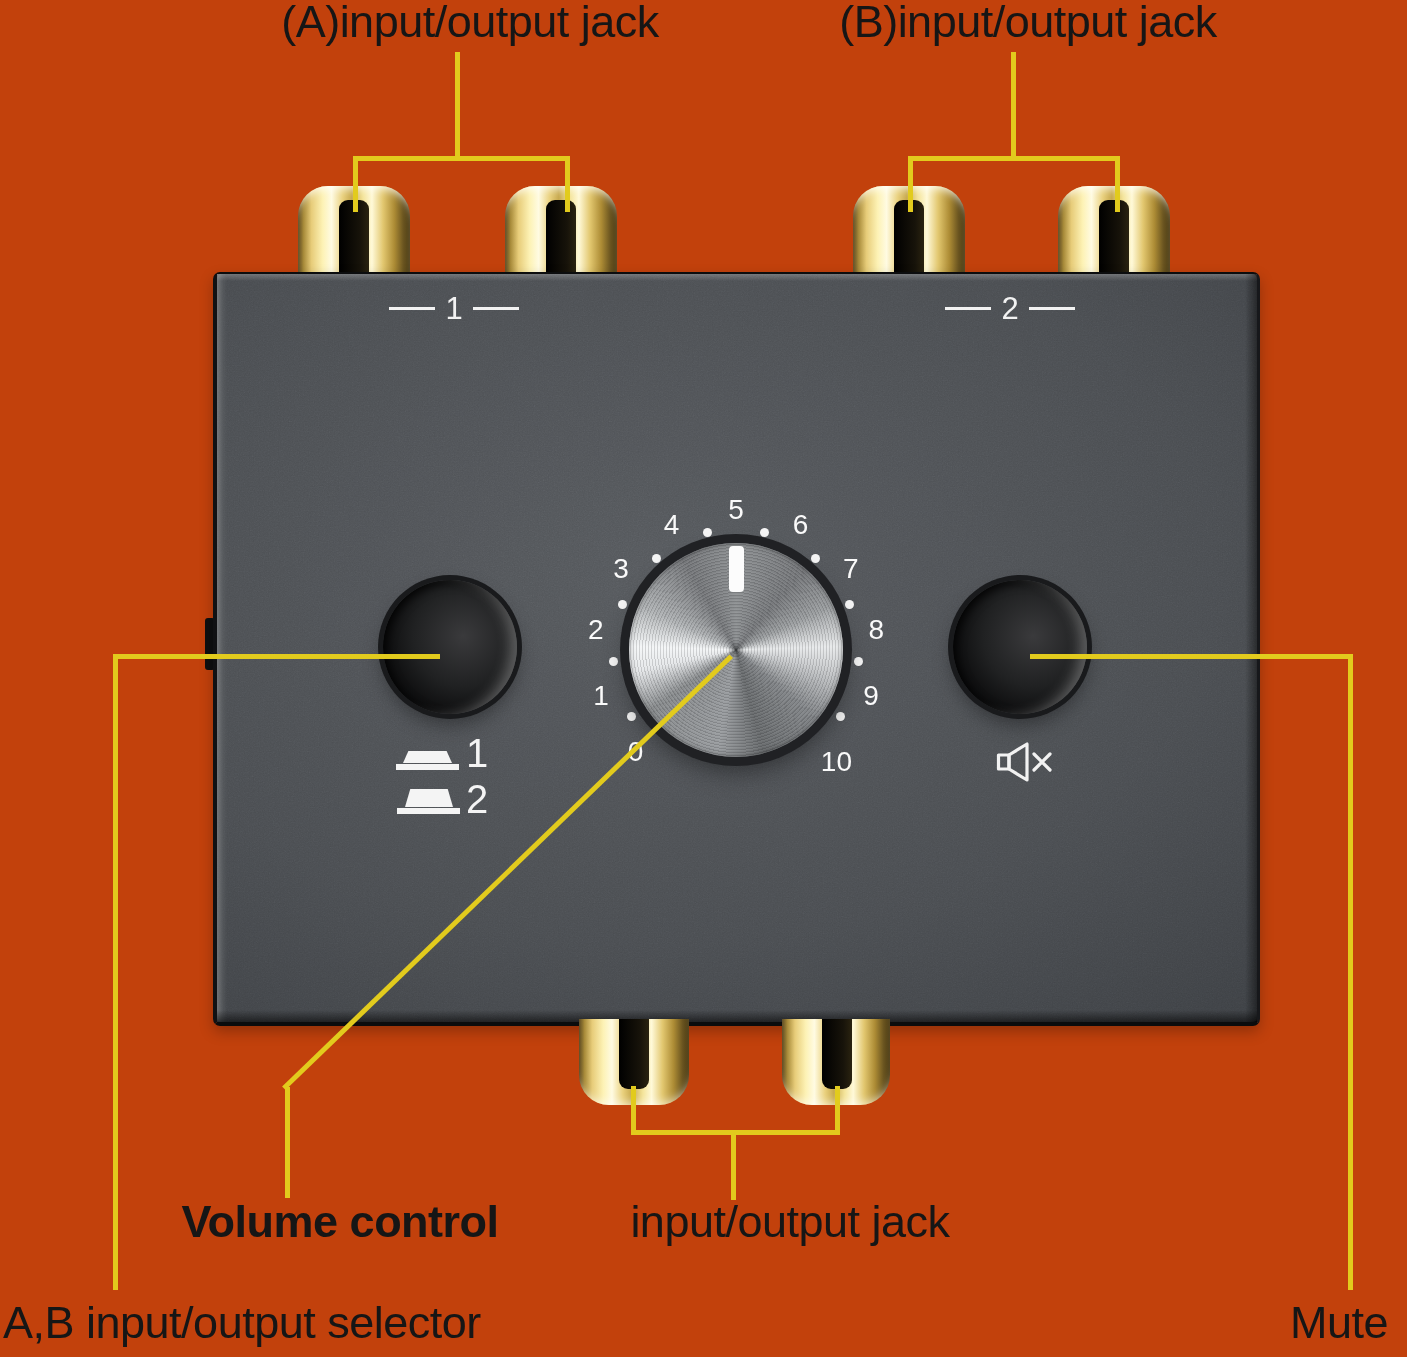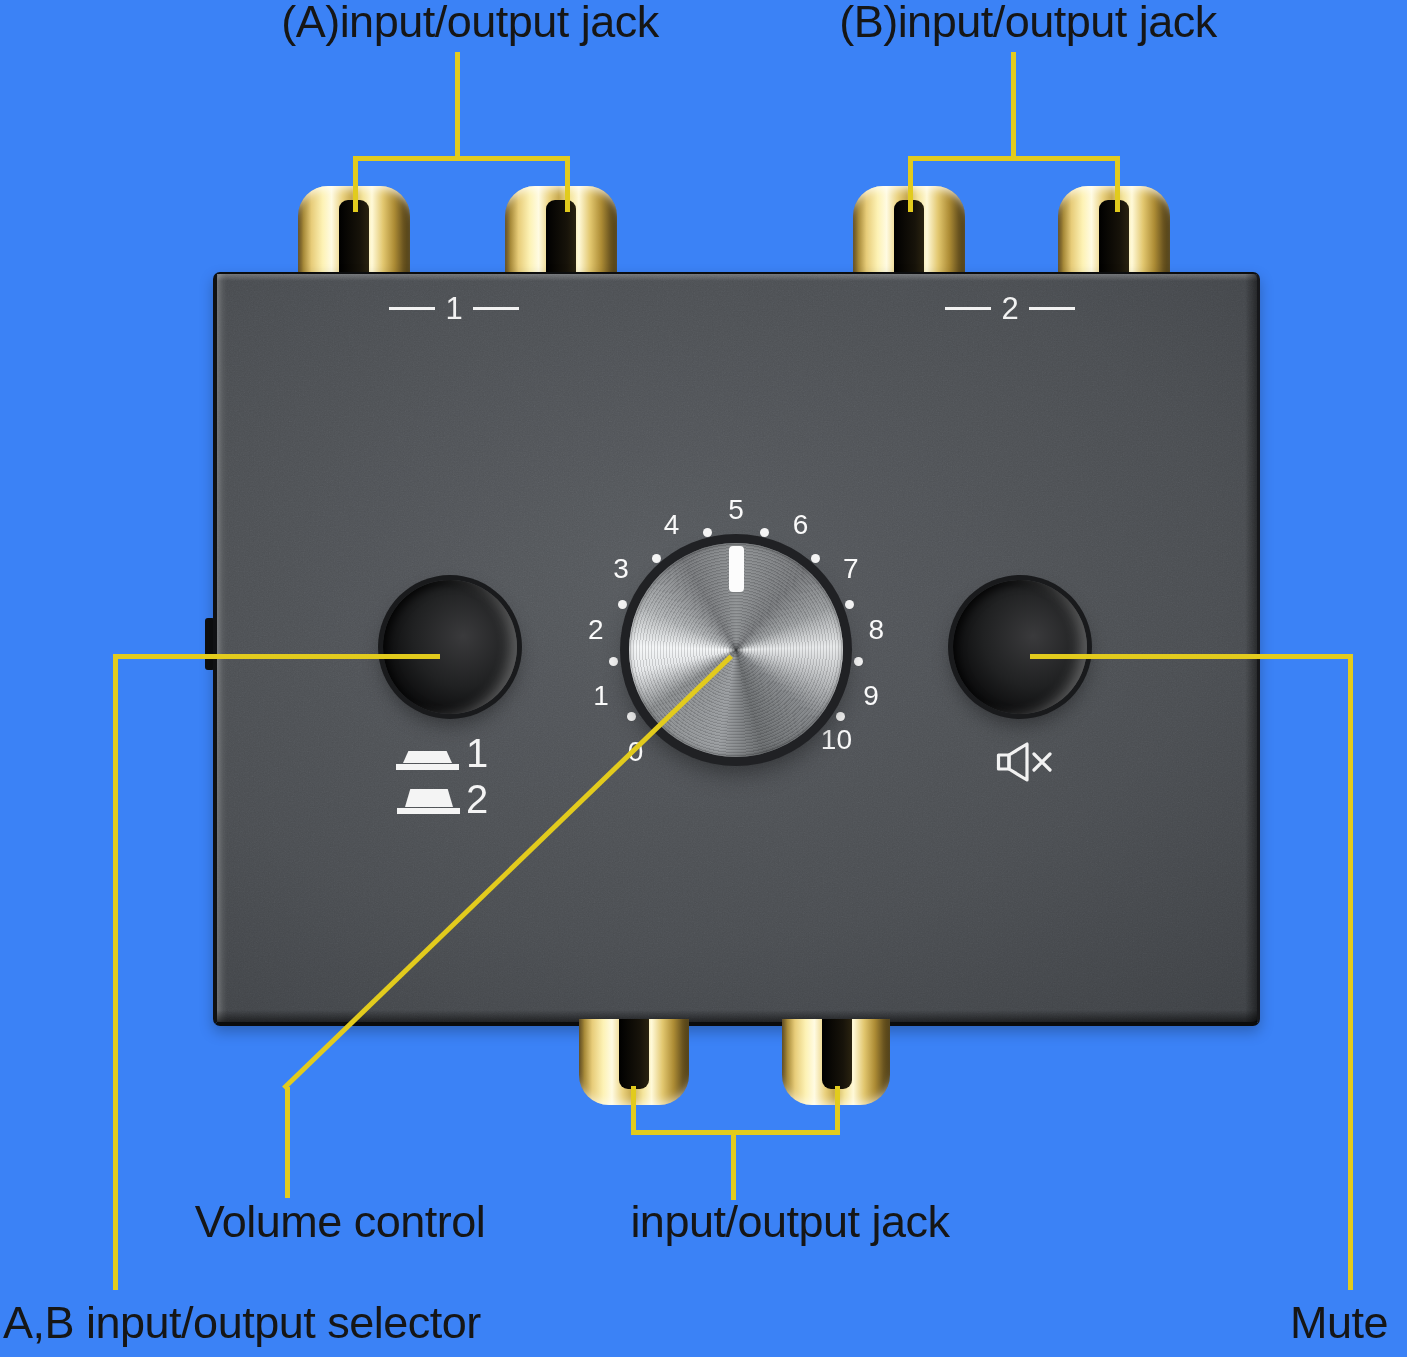--- a/index.html
+++ b/index.html
@@ -1,17 +1,17 @@
 <!DOCTYPE html>
 <html><head>
 <meta charset="utf-8">
 <style>
   html,body{margin:0;padding:0;background:#ffffff;}
   #stage{
-    position:relative;width:1407px;height:1357px;background:#3b82f6;overflow:hidden;
+    position:relative;width:1407px;height:1357px;background:#c2410c;overflow:hidden;
     font-family:"Liberation Sans","DejaVu Sans",sans-serif;
   }
   .abs{position:absolute;}
   
   .callout{color:#161616;font-size:45px;letter-spacing:-0.5px;white-space:nowrap;}
   .center{text-align:center;}
   .right{text-align:left;}
   
   .yline{position:absolute;background:#e2cb1d;z-index:12;}
   
@@ -173,21 +173,21 @@
 
   <div class="yline" style="left:733px;top:658px;width:622px;height:5px;transform-origin:0 0;transform:rotate(136deg);"></div>
   <div class="yline" style="left:285px;top:1087px;width:5px;height:111px;"></div>
 
   <div class="yline" style="left:113px;top:654px;width:327px;height:5px;"></div>
   <div class="yline" style="left:113px;top:654px;width:5px;height:636px;"></div>
 
   <div class="yline" style="left:1030px;top:654px;width:323px;height:5px;"></div>
   <div class="yline" style="left:1348px;top:654px;width:5px;height:636px;"></div>
 
-  <div class="abs callout center botlabel" style="left:120px;width:440px;">Volume control</div>
+  <div class="abs callout center botlabel" style="left:120px;width:440px;font-weight:bold;">Volume control</div>
   <div class="abs callout botlabel2" style="left:3px;width:640px;">A,B input/output selector</div>
   <div class="abs callout center botlabel" style="left:570px;width:440px;">input/output jack</div>
   <div class="abs callout right botlabel2" style="left:1290px;width:117px;">Mute</div>
 
 <span class="dial-num" style="left: 635.591px; top: 752.409px;">0</span>
     <span class="dial-dot" style="left: 631.125px; top: 716.267px;"></span>
     <span class="dial-num" style="left: 600.95px; top: 695.88px;">1</span>
     <span class="dial-dot" style="left: 613.379px; top: 661.65px;"></span>
     <span class="dial-num" style="left: 595.748px; top: 629.786px;">2</span>
     <span class="dial-dot" style="left: 622.363px; top: 604.93px;"></span>
@@ -198,14 +198,14 @@
     <span class="dial-num" style="left: 736px; top: 510px;">5</span>
     <span class="dial-dot" style="left: 764.714px; top: 532.398px;"></span>
     <span class="dial-num" style="left: 800.467px; top: 525.477px;">6</span>
     <span class="dial-dot" style="left: 815.882px; top: 558.47px;"></span>
     <span class="dial-num" style="left: 850.88px; top: 568.534px;">7</span>
     <span class="dial-dot" style="left: 849.637px; top: 604.93px;"></span>
     <span class="dial-num" style="left: 876.252px; top: 629.786px;">8</span>
     <span class="dial-dot" style="left: 858.621px; top: 661.65px;"></span>
     <span class="dial-num" style="left: 871.05px; top: 695.88px;">9</span>
     <span class="dial-dot" style="left: 840.875px; top: 716.267px;"></span>
-    <span class="dial-num" style="left: 836.409px; top: 740px;">10</span>
+    <span class="dial-num" style="left: 836.409px; top: 762px;">10</span>
   </div>
 
 </body></html>

